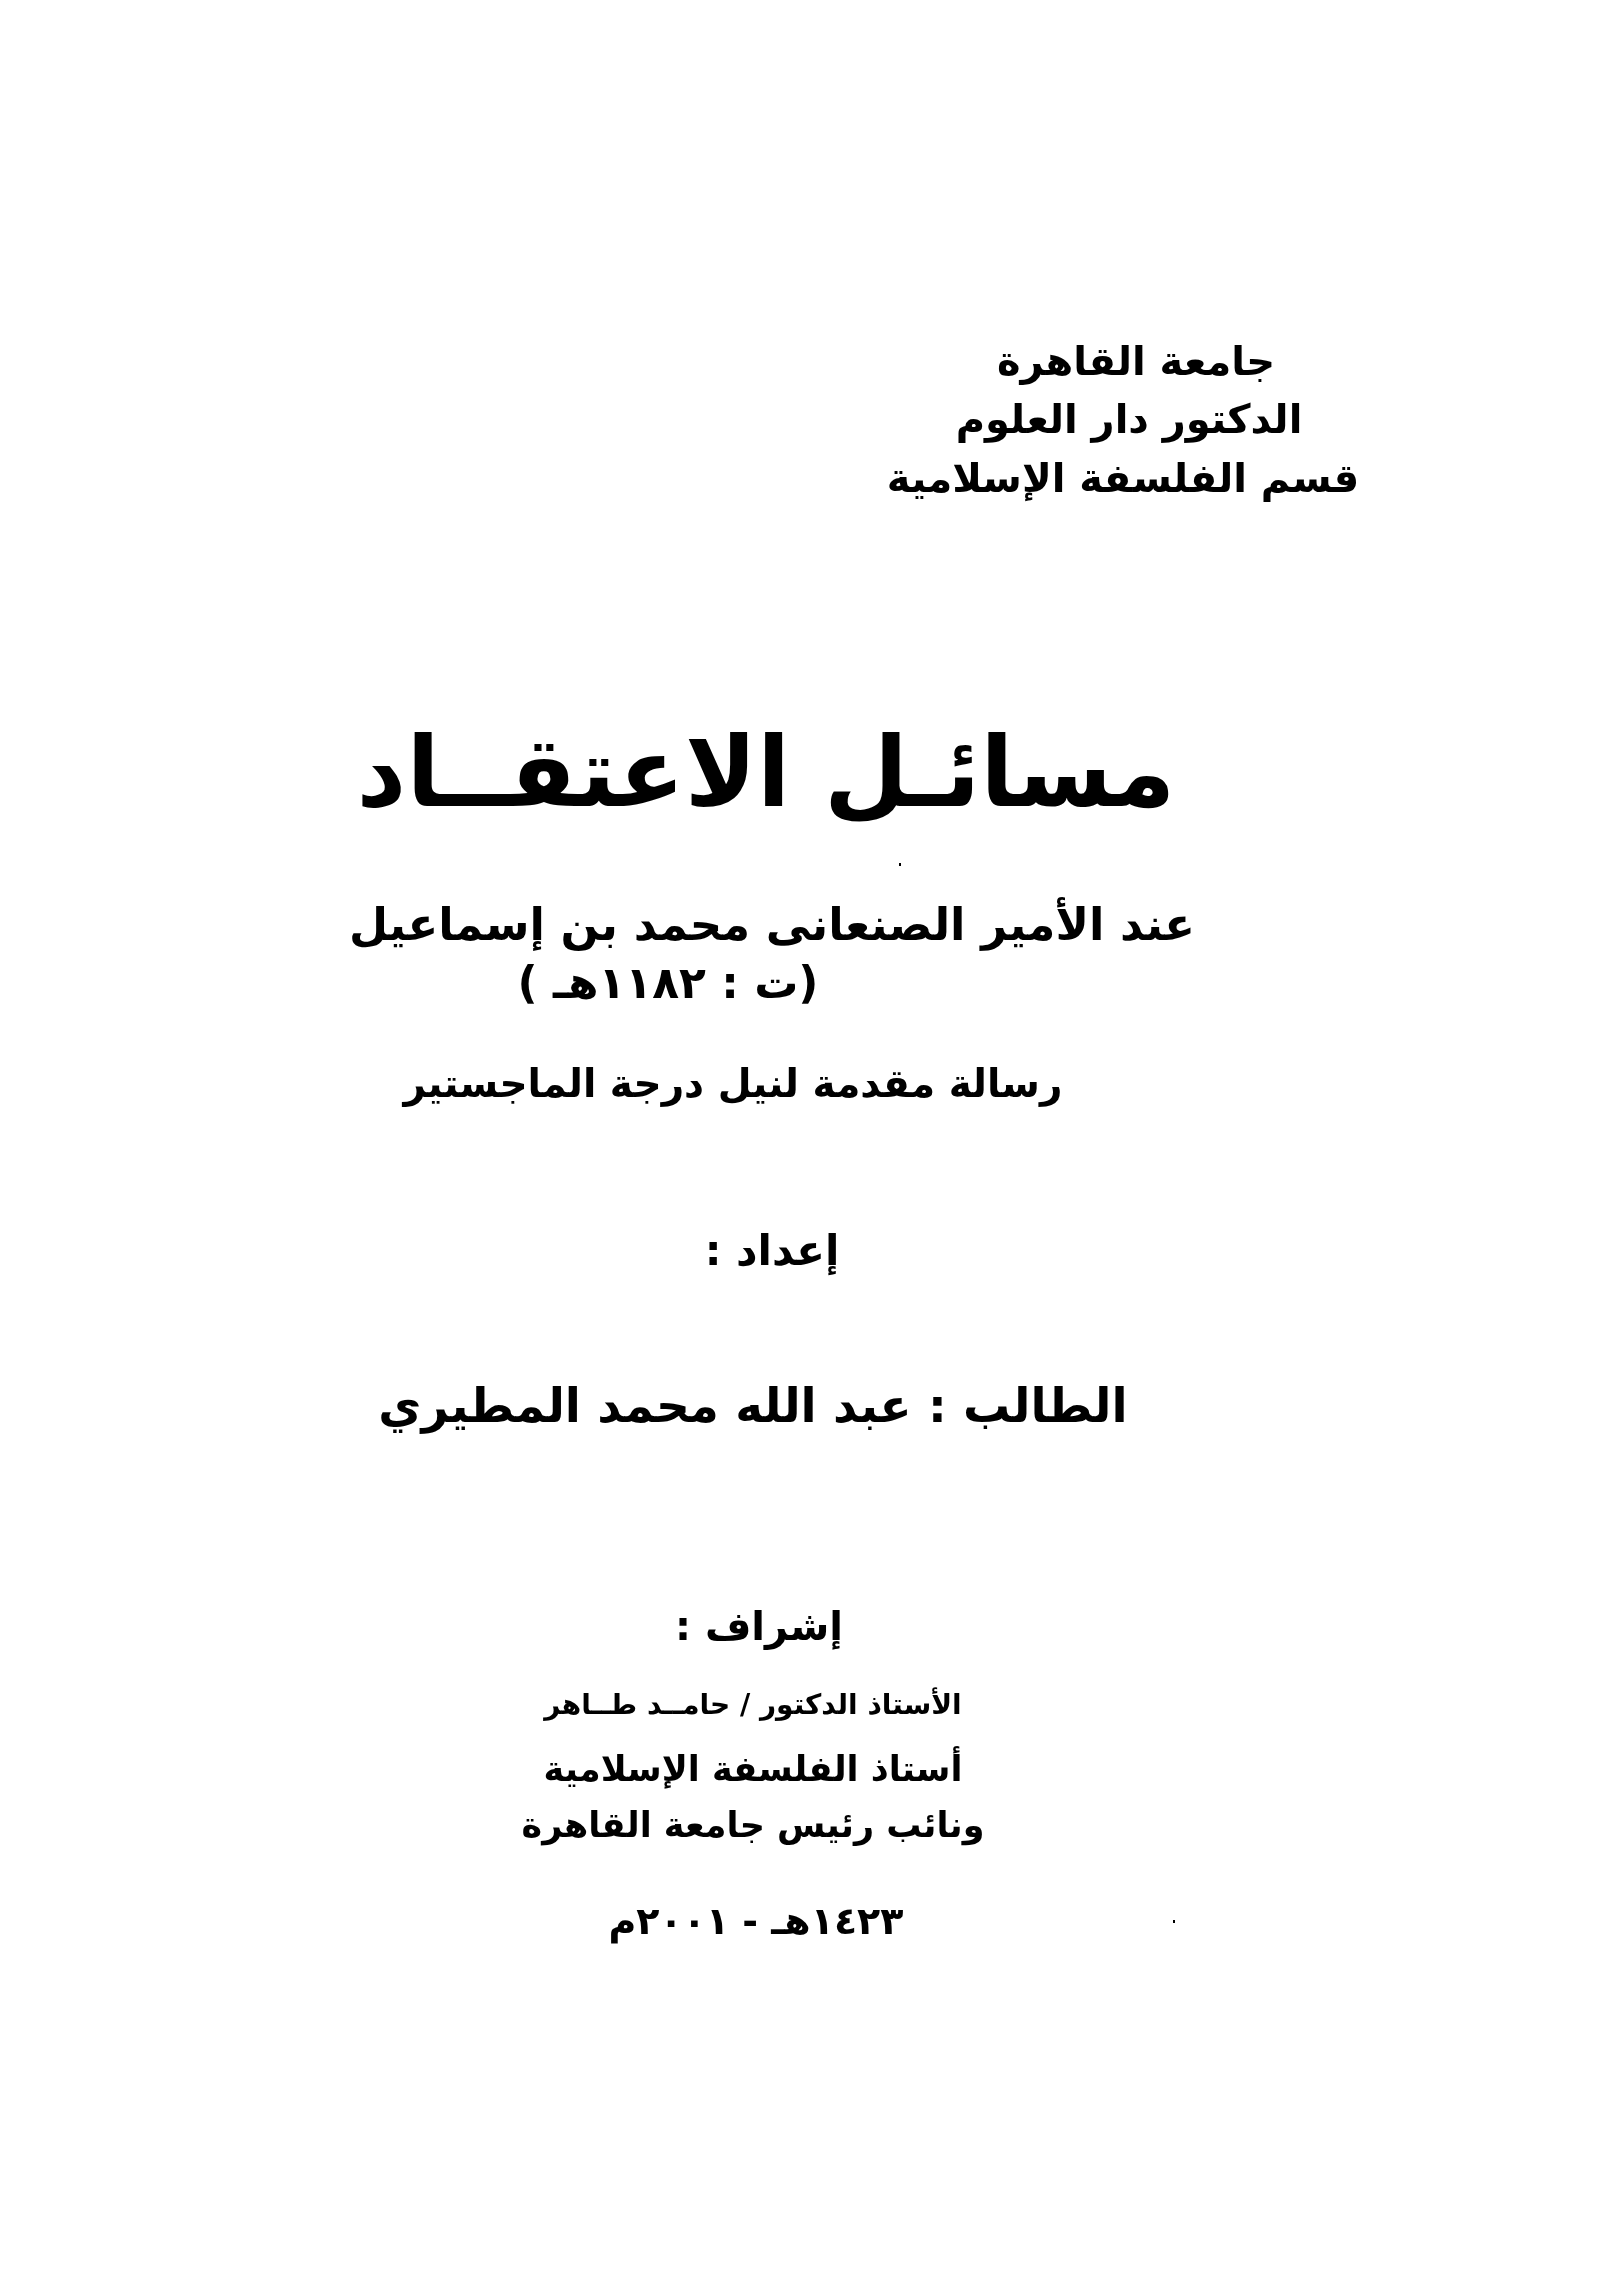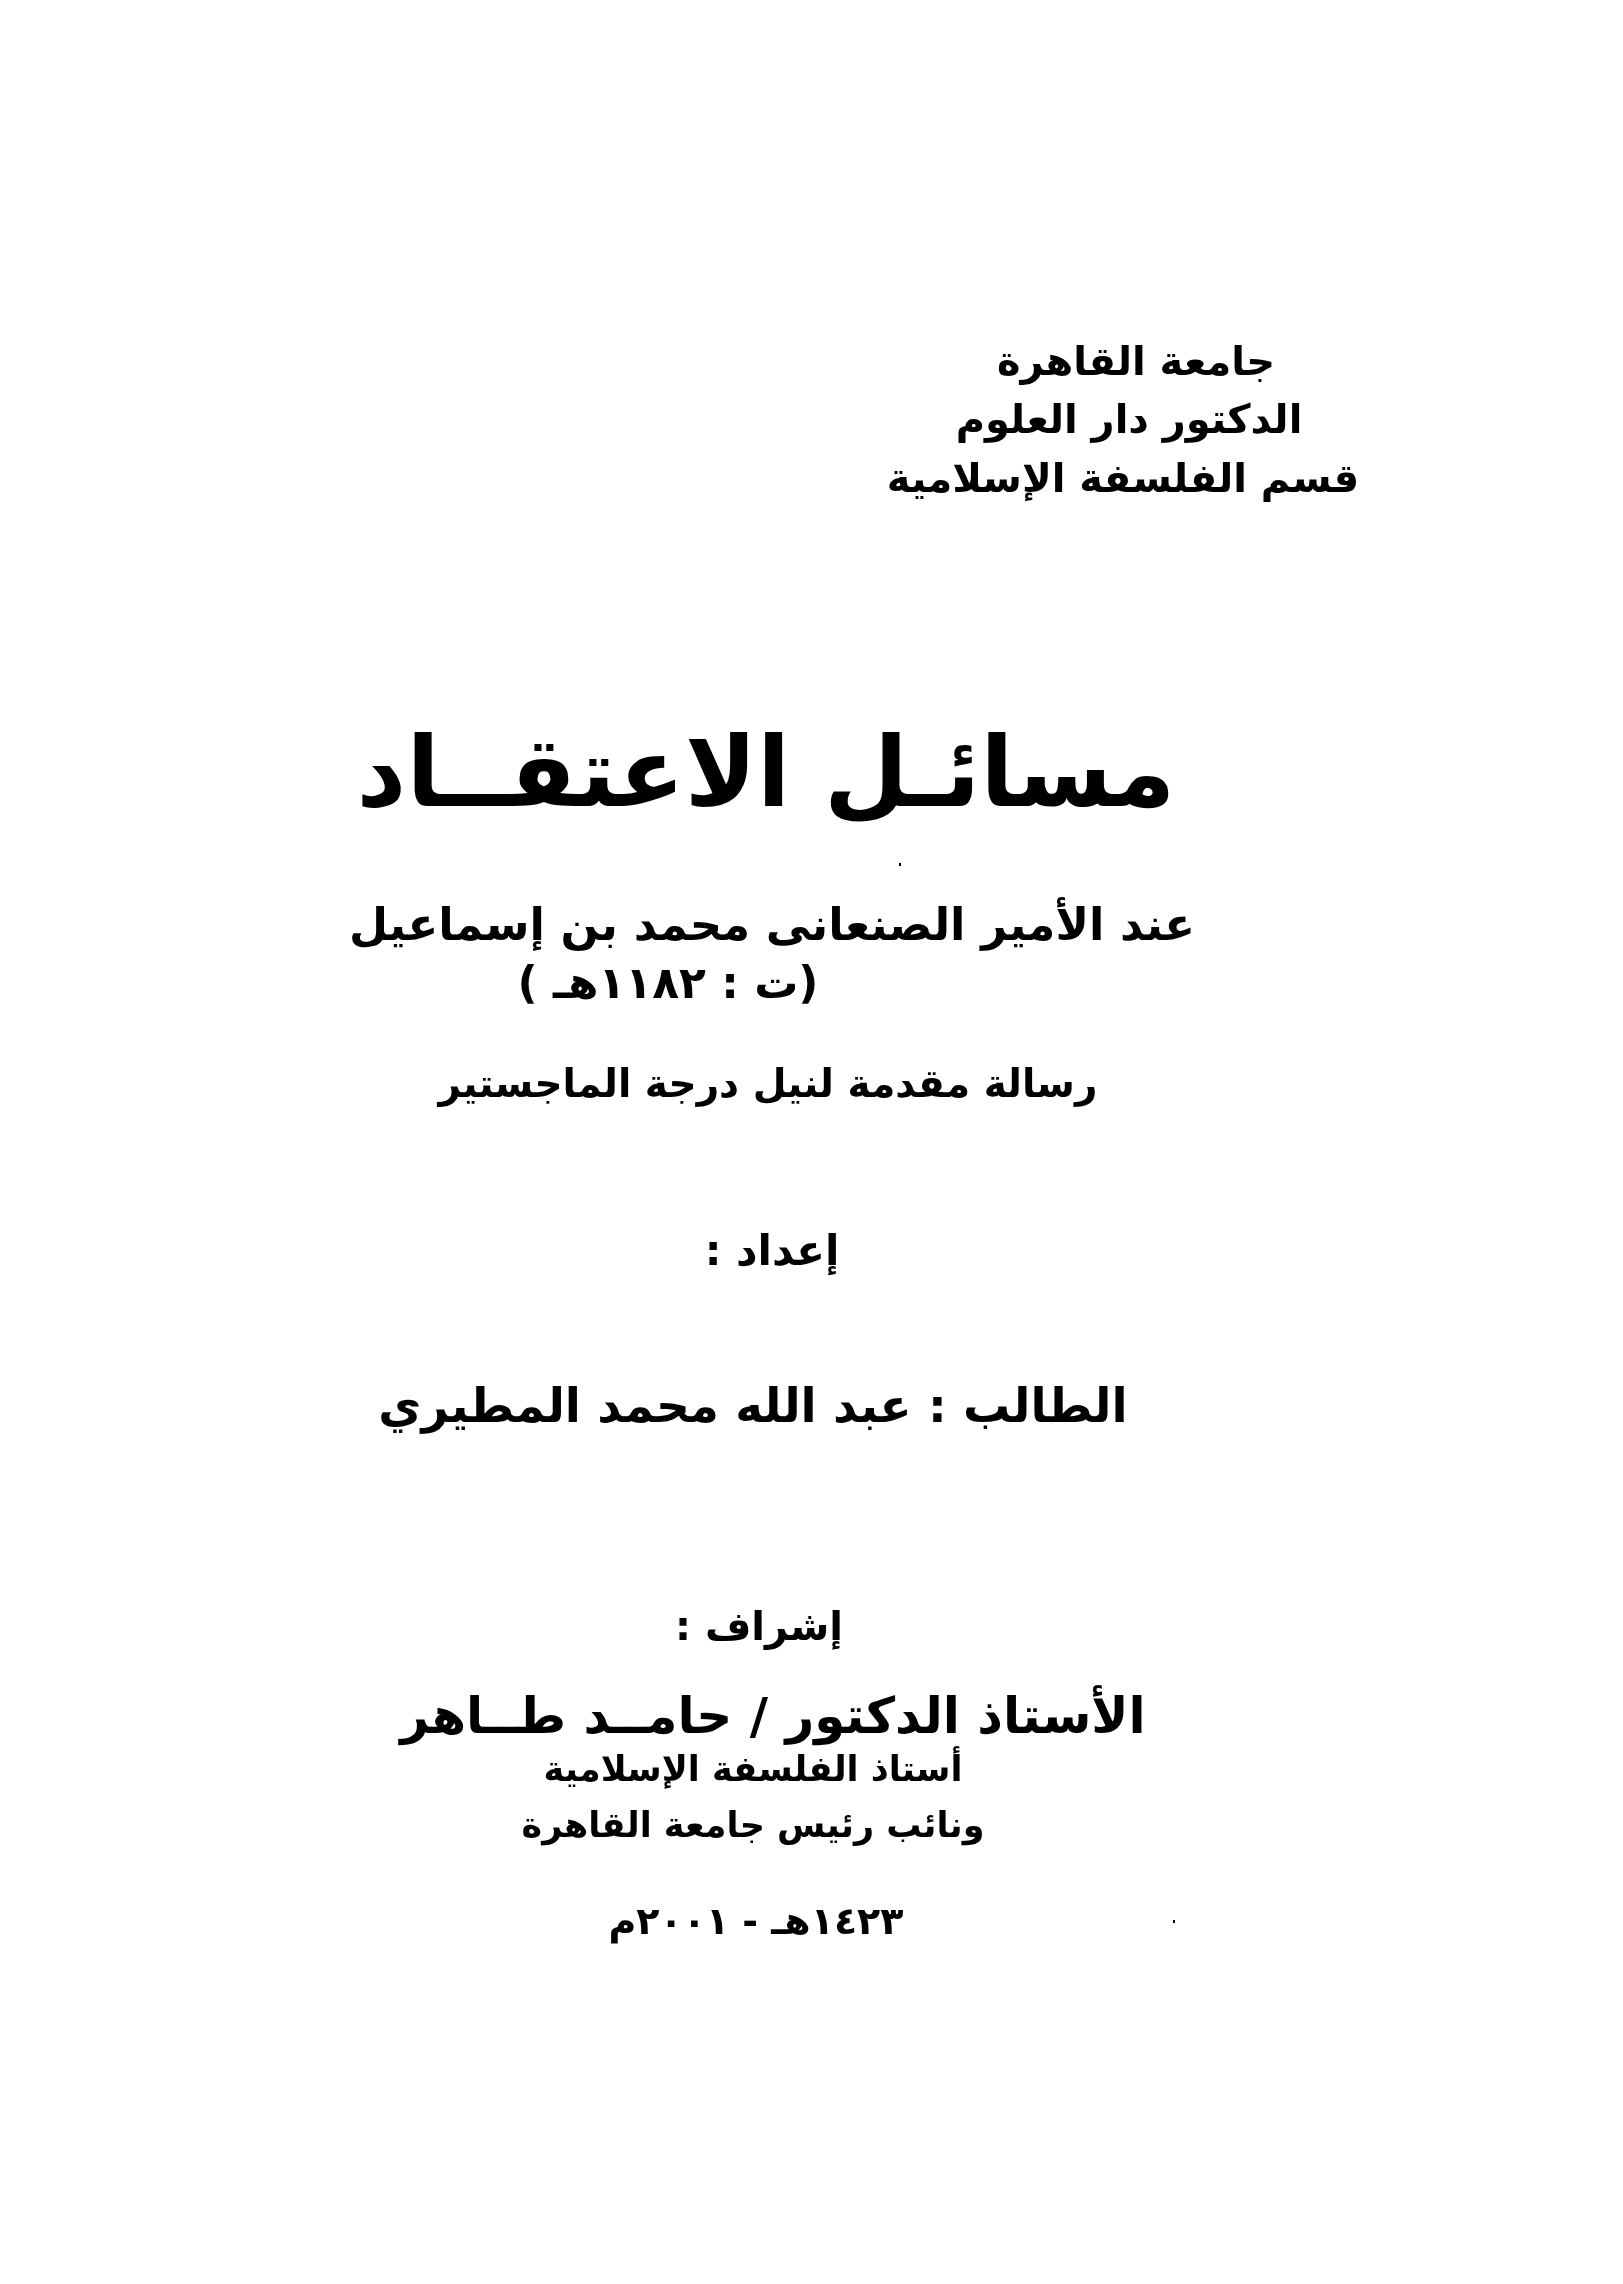--- a/index.html
+++ b/index.html
@@ -17,30 +17,30 @@
   <div class="ln center" style="left:1136px; top:341px; font-size:40px;">جامعة القاهرة</div>
   <div class="ln center" style="left:1129px; top:399px; font-size:40px;">الدكتور دار العلوم</div>
   <div class="ln center" style="left:1123px; top:458px; font-size:40px;">قسم الفلسفة الإسلامية</div>
 </div>
 
 <div>
   <div class="ln center" style="left:766px; top:724px; font-size:97px; letter-spacing:1.3px;">مسائـل الاعتقــاد</div>
   <div class="speck" style="left:899px; top:863px; width:1.9px; height:2.6px;"></div>
   <div class="ln center" style="left:772px; top:902px; font-size:45px;">عند الأمير الصنعانى محمد بن إسماعيل</div>
   <div class="ln center" style="left:656px; top:961px; font-size:44px;margin-left:12px;">(ت : ١١٨٢هـ )</div>
-  <div class="ln center" style="left:768px; top:1064px; font-size:39px;">رسالة مقدمة لنيل درجة الماجستير</div>
+  <div class="ln center" style="left:733px; top:1064px; font-size:39px;">رسالة مقدمة لنيل درجة الماجستير</div>
 </div>
 
 <div>
   <div class="ln center" style="left:772px; top:1230px; font-size:42px;">إعداد :</div>
   <div class="ln center" style="left:753px; top:1382px; font-size:47px;">الطالب : عبد الله محمد المطيري</div>
 </div>
 
 <div>
   <div class="ln center" style="left:759px; top:1606px; font-size:40px;">إشراف :</div>
-  <div class="ln center" style="left:753px; top:1691px; font-size:50px;margin-left:20px;">الأستاذ الدكتور / حامــد طــاهر</div>
+  <div class="ln center" style="left:753px; top:1691px; font-size:28px;">الأستاذ الدكتور / حامــد طــاهر</div>
   <div class="ln center" style="left:753px; top:1752px; font-size:35px;">أستاذ الفلسفة الإسلامية</div>
   <div class="ln center" style="left:753px; top:1808px; font-size:35px;">ونائب رئيس جامعة القاهرة</div>
 </div>
 
 <div class="ln center" style="left:756px; top:1902px; font-size:38px;">١٤٢٣هـ - ٢٠٠١م</div>
 <div class="speck" style="left:1173px; top:1920px; width:1.9px; height:3.2px;"></div>
 
 
 </body></html>

